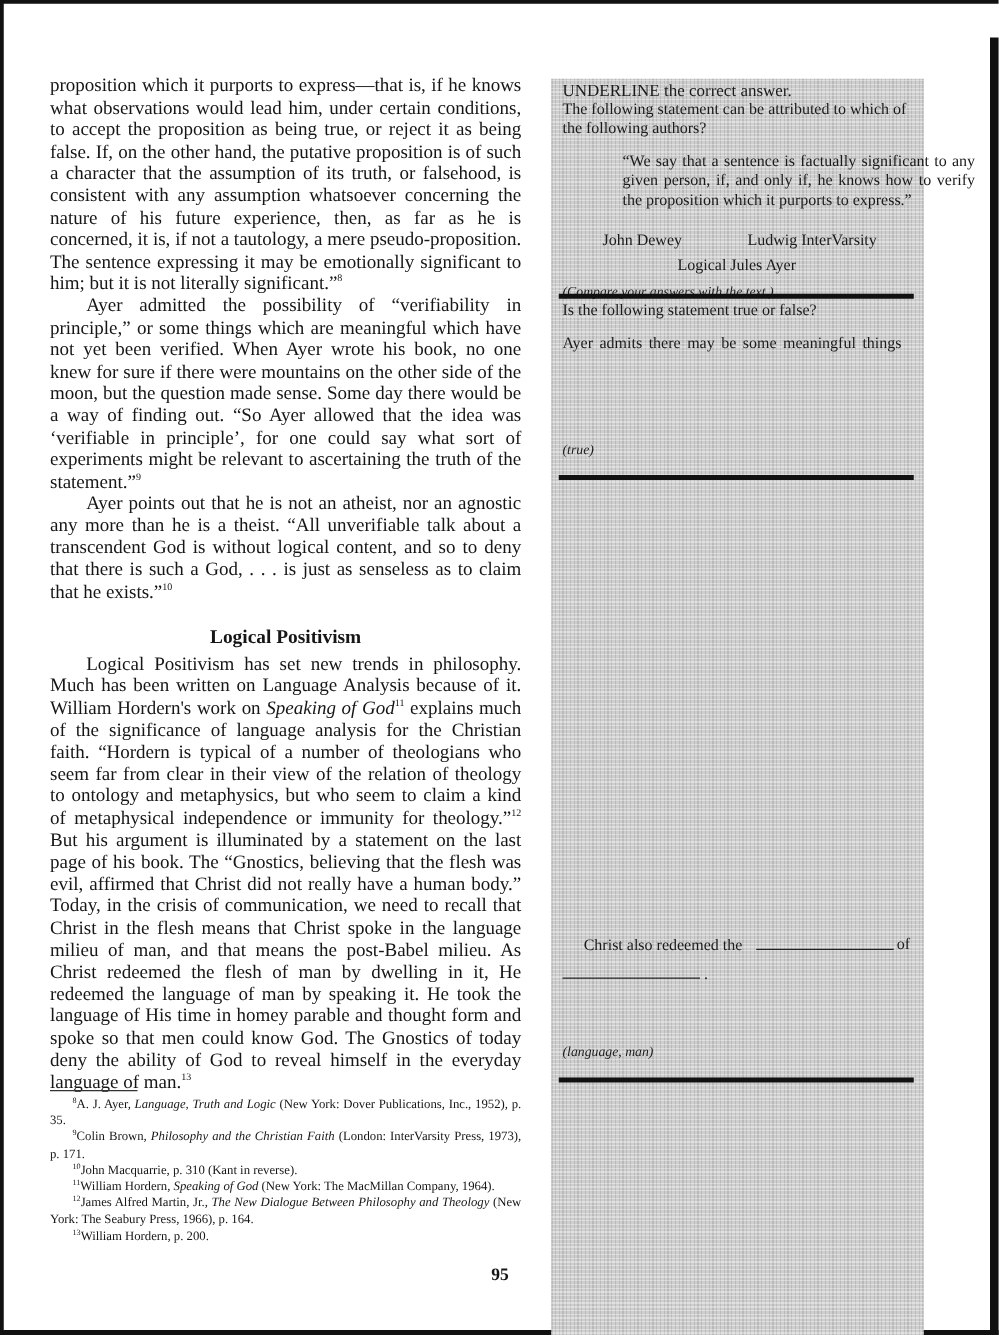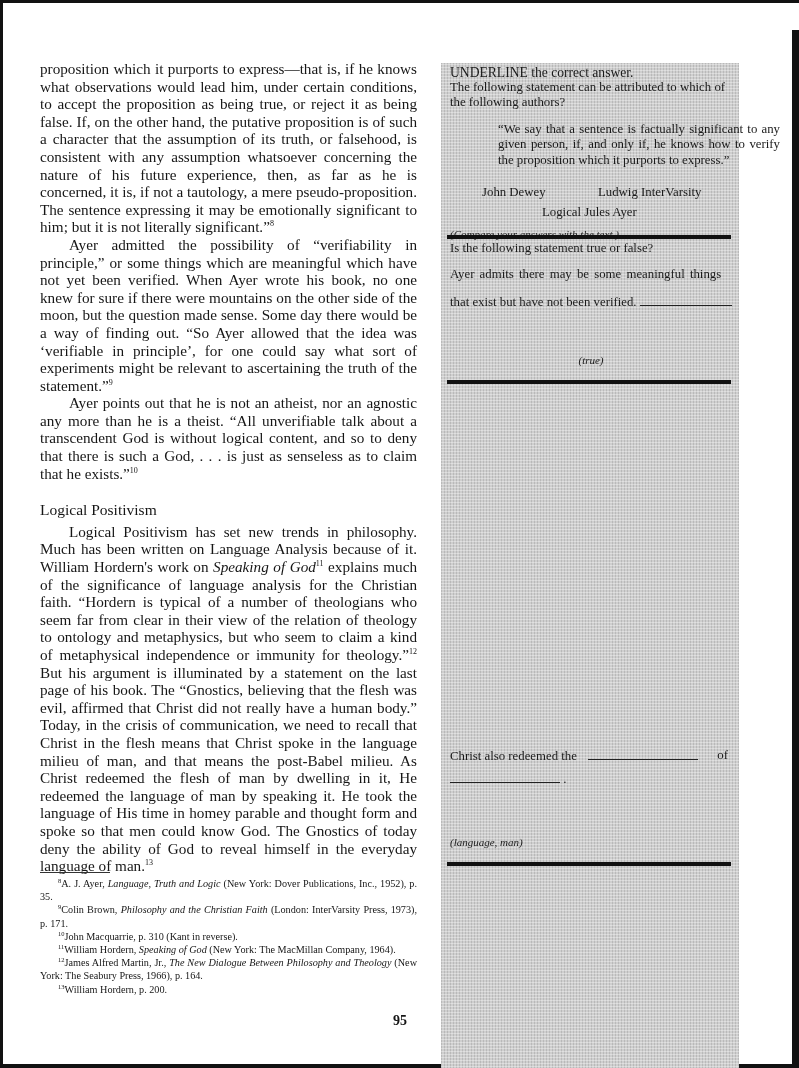--- a/index.html
+++ b/index.html
@@ -16,21 +16,21 @@
 
   .main-col {
     position: absolute; left: 40px; top: 60px; width: 377px;
     font-size: 15.2px; line-height: 17.6px; text-align: justify;
   }
   .main-col p { margin: 0; }
   .main-col p.indent { text-indent: 29px; }
   .main-col p.noindent { text-indent: 0; }
   .main-col sup { font-size: 8px; line-height: 0; vertical-align: 6px; }
   .section-heading {
-    font-weight: normal; font-size: 15.5px; margin: 19px 0 4px 0; text-align: left;
+    font-weight: bold; font-size: 15.5px; margin: 19px 0 4px 0; text-align: center;
   }
 
   .footnotes {
     position: absolute; left: 40px; top: 877px; width: 377px;
     font-size: 10.2px; line-height: 13.2px; text-align: justify;
   }
   .fn-rule { position: absolute; left: 40px; top: 872px; width: 70px; height: 1px; background: #333; }
   .footnotes p { margin: 0; text-indent: 18px; }
   .footnotes sup { font-size: 6.5px; vertical-align: 4px; line-height: 0; }
 
@@ -91,25 +91,24 @@
   <div class="choices" style="top:122px;">
     <span class="choice" style="left:32px; top:0;">John Dewey</span>
     <span class="choice" style="left:148px; top:0;">Ludwig InterVarsity</span>
     <span class="choice" style="left:92px; top:20px;">Logical Jules Ayer</span>
   </div>
   <div class="sb sb-answer" style="top:164px;">(Compare your answers with the text.)</div>
   <div class="sb-rule" style="top:171px; top:172px;"></div>
 
   <div class="sb" style="top:204px; word-spacing:2px;">Ayer admits there may be some meaningful things</div>
   <div class="sb" style="top:178px;">Is the following statement true or false?</div>
-  <div class="sb" style="top:231px;"><span>that exist but have not been verified.</span> <span class="blank" style="width:92px;"></span></div>
-  <div class="sb sb-answer" style="top:290px;text-align:center;">(true)</div>
+  <div class="sb sb-answer" style="top:290px;">(true)</div>
   <div class="sb-rule" style="top:317px;"></div>
 
-  <div class="sb" style="top:685px;">
+  <div class="sb" style="top:685px;text-align:center;">
     <span>Christ also redeemed the</span>
     <span class="blank" style="width:110px; margin-left:8px;"></span>
     <span style="position:absolute; right:4px;">of</span>
   </div>
   <div class="sb" style="top:708px;"><span class="blank" style="width:110px;"></span> <span>.</span></div>
   <div class="sb sb-answer" style="top:772px;">(language, man)</div>
   <div class="sb-rule" style="top:799px;"></div>
 </div>
 
 </body></html>

